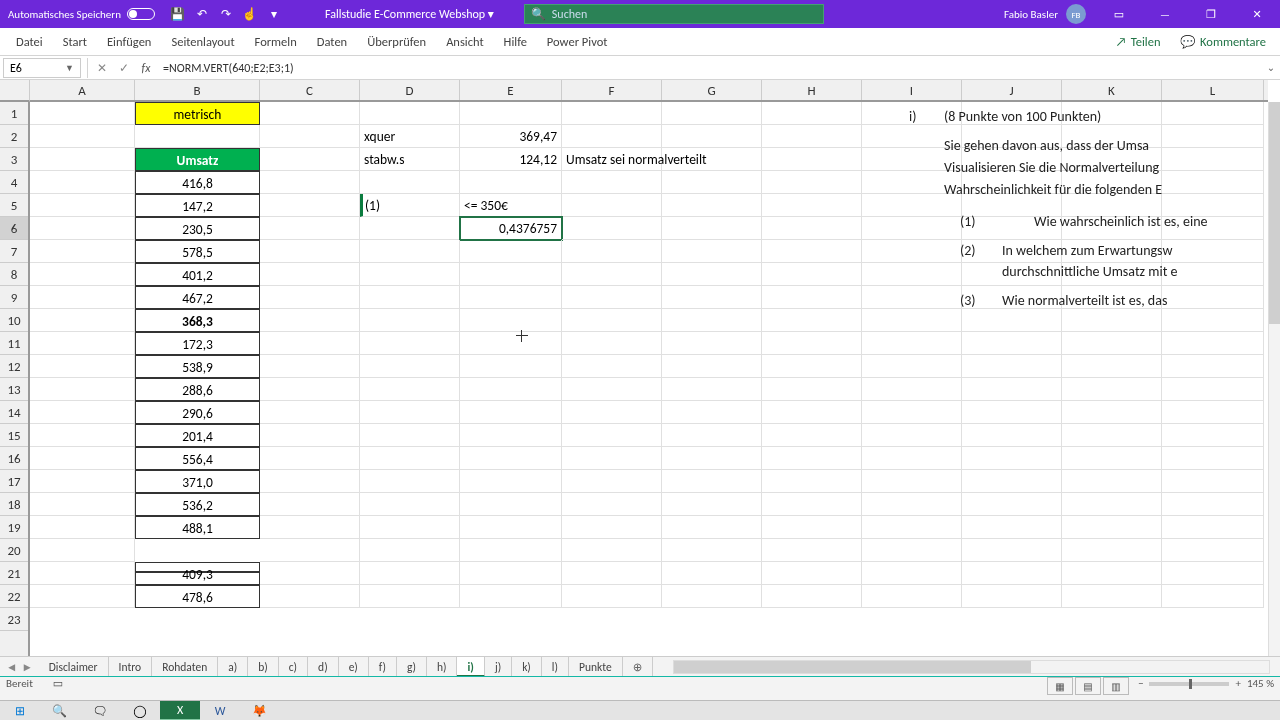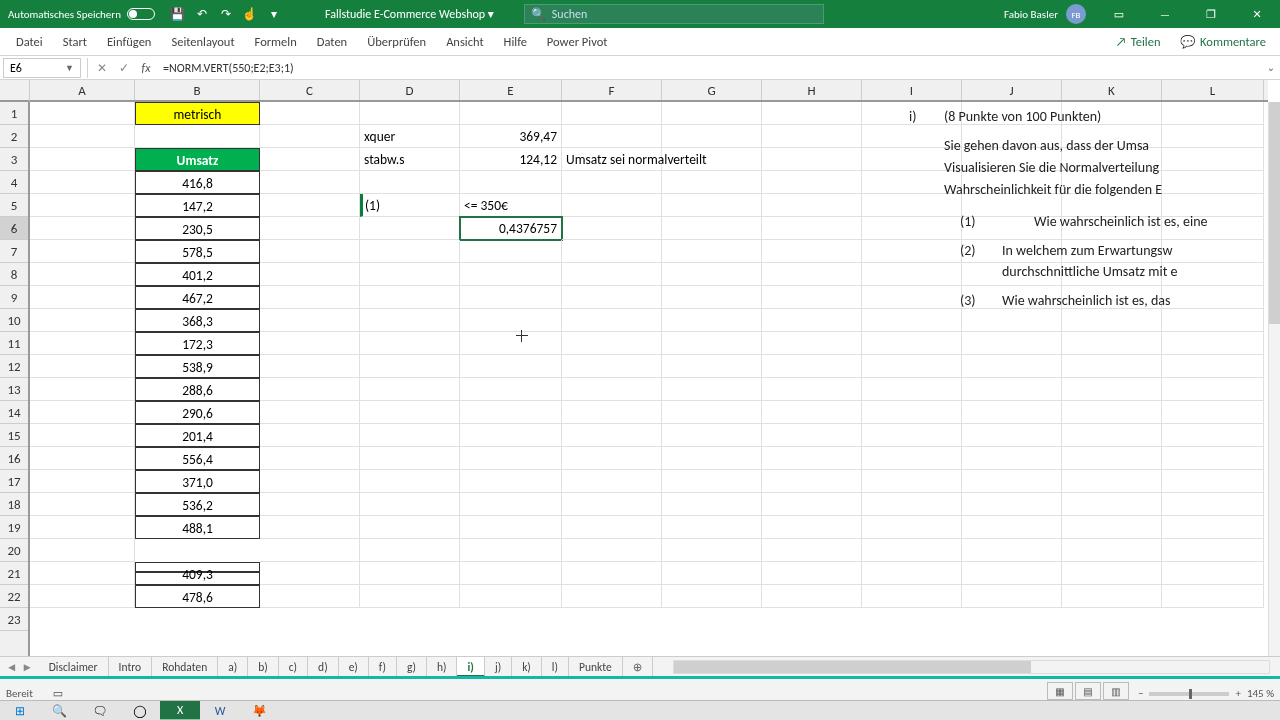--- a/index.html
+++ b/index.html
@@ -1,19 +1,19 @@
 <!DOCTYPE html>
 <html><head>
 <meta charset="utf-8">
 <style>
 * { margin:0; padding:0; box-sizing:border-box; font-family:"Segoe UI","Calibri",sans-serif; }
 body { width:1280px; height:720px; overflow:hidden; background:#fff; position:relative; }
 
 
-.titlebar { height:28px; background:#15803d; display:flex; align-items:center; color:#fff; font-size:11px; }
+.titlebar { height:28px; background:#6d28d9; display:flex; align-items:center; color:#fff; font-size:11px; }
 .titlebar .autosave { display:flex; align-items:center; padding:0 8px; gap:6px; }
 .toggle { width:28px; height:12px; border:1px solid #fff; border-radius:7px; position:relative; }
 .toggle::after { content:""; position:absolute; left:1px; top:1px; width:8px; height:8px; border-radius:50%; background:#fff; }
 .qat { display:flex; align-items:center; gap:10px; padding:0 8px; }
 .qat-ic { width:14px; height:14px; display:flex; align-items:center; justify-content:center; color:#fff; font-size:12px; }
 .titlebar .doc-title { flex:0 0 auto; margin-left:36px; font-size:12px; }
 .searchbox { margin-left:30px; height:20px; width:300px; background:#2b8256; border:1px solid #44a073; display:flex; align-items:center; padding:0 6px; gap:6px; color:#cde; font-size:12px; }
 .titlebar .spacer { flex:1; }
 .user { display:flex; align-items:center; gap:8px; padding:0 10px; }
 .user-badge { width:20px; height:20px; border-radius:50%; background:#7b9bd1; color:#fff; font-size:9px; display:flex; align-items:center; justify-content:center; }
@@ -62,21 +62,21 @@
 .sheetbar { position:absolute; bottom:44px; left:0; right:0; height:20px; background:#f3f3f3; border-top:1px solid #ccc; display:flex; align-items:center; font-size:11.5px; }
 .sheet-nav { display:flex; gap:4px; padding:0 6px; color:#888; }
 .sheet-tabs { display:flex; align-items:flex-end; }
 .st { padding:0 10px; height:20px; line-height:20px; border-right:1px solid #ccc; background:#f3f3f3; color:#444; }
 .st.active { background:#fff; border-bottom:2px solid #217346; font-weight:bold; color:#217346; }
 .st.add { color:#666; }
 .sheetbar .hscroll { flex:1; margin:0 10px 0 20px; height:14px; background:#f3f3f3; border:1px solid #ddd; position:relative; }
 .sheetbar .hscroll-thumb { position:absolute; left:0; top:0; bottom:0; width:60%; background:#cfcfcf; }
 
 
-.statusbar { position:absolute; bottom:20px; left:0; right:0; height:24px; background:#f3f3f3; border-top:3px solid #14b8a6; display:flex; align-items:flex-end; font-size:11px; color:#555; padding:0 6px; }
+.statusbar { position:absolute; bottom:20px; left:0; right:0; height:24px; background:#f3f3f3; border-top:1px solid #14b8a6; display:flex; align-items:flex-start; font-size:11px; color:#555; padding:0 6px; }
 .statusbar .spacer { flex:1; }
 .view-btn { width:26px; height:18px; border:1px solid #bbb; margin:0 1px; display:flex; align-items:center; justify-content:center; font-size:10px; }
 .zoom { display:flex; align-items:center; gap:6px; margin-left:8px; }
 .zoom-slider { width:80px; height:4px; background:#ccc; position:relative; }
 .zoom-slider::after { content:""; position:absolute; left:50%; top:-3px; width:3px; height:10px; background:#666; }
 
 
 .taskbar { position:absolute; bottom:0; left:0; right:0; height:20px; background:#e4e4e4; border-top:1px solid #bbb; display:flex; align-items:center; }
 .taskbar .tbtn { width:40px; height:20px; display:flex; align-items:center; justify-content:center; font-size:12px; }
 .tbtn.win { color:#0078d4; }
@@ -145,21 +145,21 @@
 
 <div class="fbar">
   <div class="namebox">
     <span>E6</span>
     <span class="dd">▼</span>
   </div>
   <div class="fbar-sep"></div>
   <div class="fbar-btn">✕</div>
   <div class="fbar-btn">✓</div>
   <div class="fbar-btn fx">fx</div>
-  <div class="formula-input">=NORM.VERT(550;E2;E3;1)</div>
+  <div class="formula-input">=NORM.VERT(640;E2;E3;1)</div>
   <div class="fbar-expand">⌄</div>
 </div>
 
 <div class="grid-wrap">
   <div class="corner"></div>
   <div class="col-headers" id="col-headers">
       <div class="ch" style="width: 105px;">A</div>
       <div class="ch" style="width: 125px;">B</div>
       <div class="ch" style="width: 100px;">C</div>
       <div class="ch" style="width: 100px;">D</div>
@@ -319,21 +319,21 @@
         <div class="cell" style="width: 100px;"></div>
         <div class="cell" style="width: 100px;"></div>
         <div class="cell" style="width: 100px;"></div>
         <div class="cell" style="width: 100px;"></div>
         <div class="cell" style="width: 100px;"></div>
         <div class="cell" style="width: 100px;"></div>
         <div class="cell" style="width: 102px;"></div>
       </div>
       <div class="row">
         <div class="cell" style="width: 105px;"></div>
-        <div class="cell c border-b" style="width: 125px;">368,3</div>
+        <div class="cell c border-b" style="width: 125px; font-weight: bold;">368,3</div>
         <div class="cell" style="width: 100px;"></div>
         <div class="cell" style="width: 100px;"></div>
         <div class="cell" style="width: 102px;"></div>
         <div class="cell" style="width: 100px;"></div>
         <div class="cell" style="width: 100px;"></div>
         <div class="cell" style="width: 100px;"></div>
         <div class="cell" style="width: 100px;"></div>
         <div class="cell" style="width: 100px;"></div>
         <div class="cell" style="width: 100px;"></div>
         <div class="cell" style="width: 102px;"></div>
@@ -517,21 +517,21 @@
     <div>Sie gehen davon aus, dass der Umsa</div>
     <div>Visualisieren Sie die Normalverteilung</div>
     <div>Wahrscheinlichkeit für die folgenden E</div>
   </div>
   <div class="text-overlay" style="top:131px; left:960px;">(1)</div>
   <div class="text-overlay" style="top:131px; left:1034px;">Wie wahrscheinlich ist es, eine</div>
   <div class="text-overlay" style="top:160px; left:960px;">(2)</div>
   <div class="text-overlay" style="top:160px; left:1002px;">In welchem zum Erwartungsw</div>
   <div class="text-overlay" style="top:181px; left:1002px;">durchschnittliche Umsatz mit e</div>
   <div class="text-overlay" style="top:210px; left:960px;">(3)</div>
-  <div class="text-overlay" style="top:210px; left:1002px;">Wie wahrscheinlich ist es, das</div>
+  <div class="text-overlay" style="top:210px; left:1002px;">Wie normalverteilt ist es, das</div>
 
   <div class="cursor-cross" style="top:250px; left:516px;"></div>
 </div>
 
 <div class="sheetbar">
   <div class="sheet-nav">
       <span>◄</span>
       <span>►</span>
     </div>
   <div class="sheet-tabs" id="sheet-tabs">

